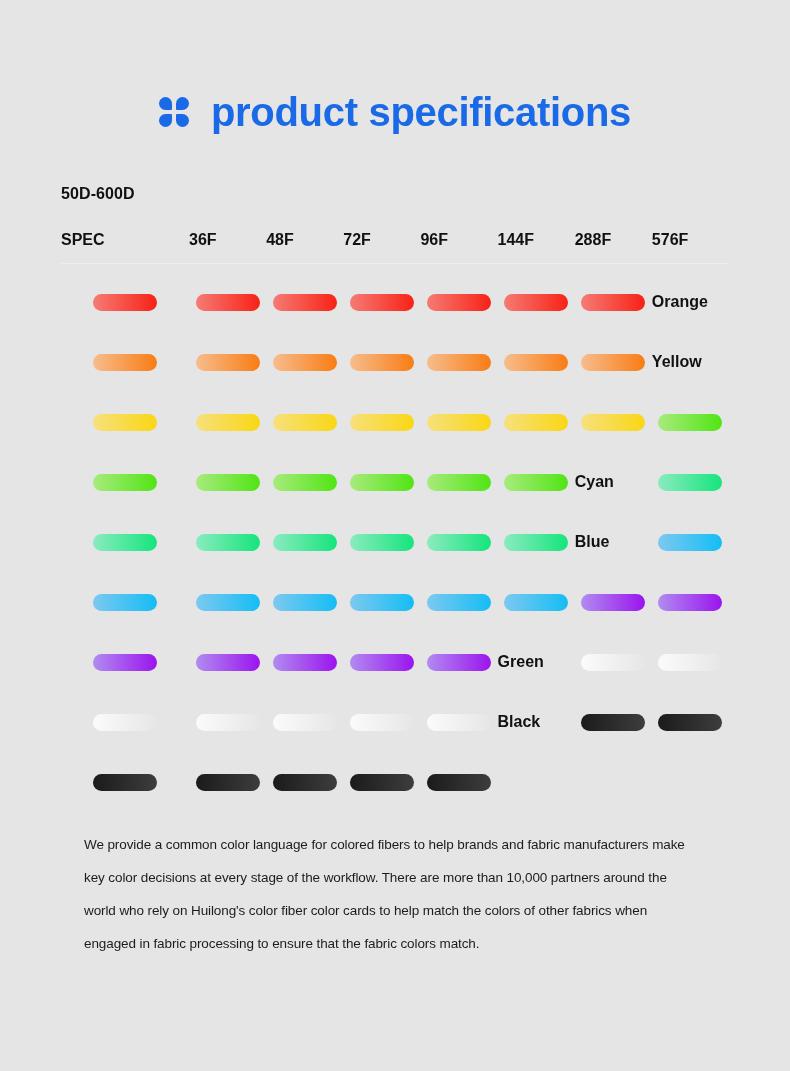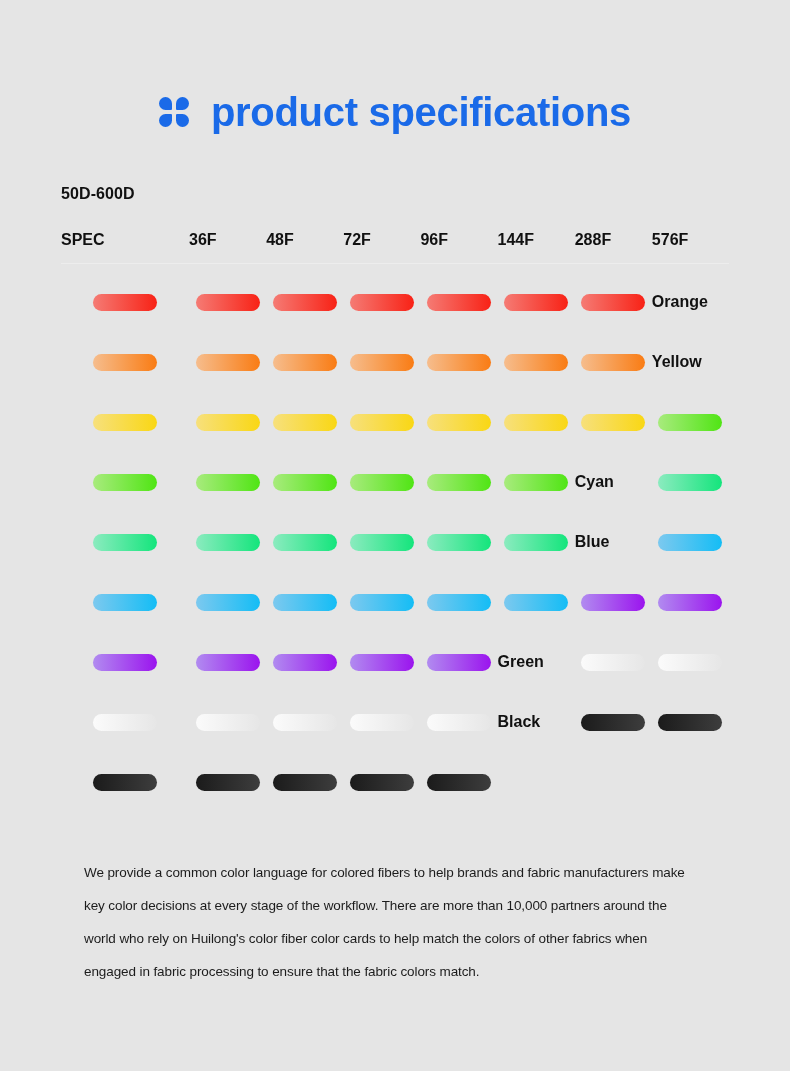--- a/index.html
+++ b/index.html
@@ -120,21 +120,21 @@
   .swatch {
     width: 64px;
     height: 17px;
     border-radius: 9px;
   }
 
   
   .footer-note {
     position: absolute;
     left: 84px;
-    top: 856px;
+    top: 828px;
     width: 615px;
     font-size: 13.5px;
     line-height: 33px;
     color: #1c1c1c;
     letter-spacing: -0.1px;
   }
 </style>
 </head>
 <body>
 

